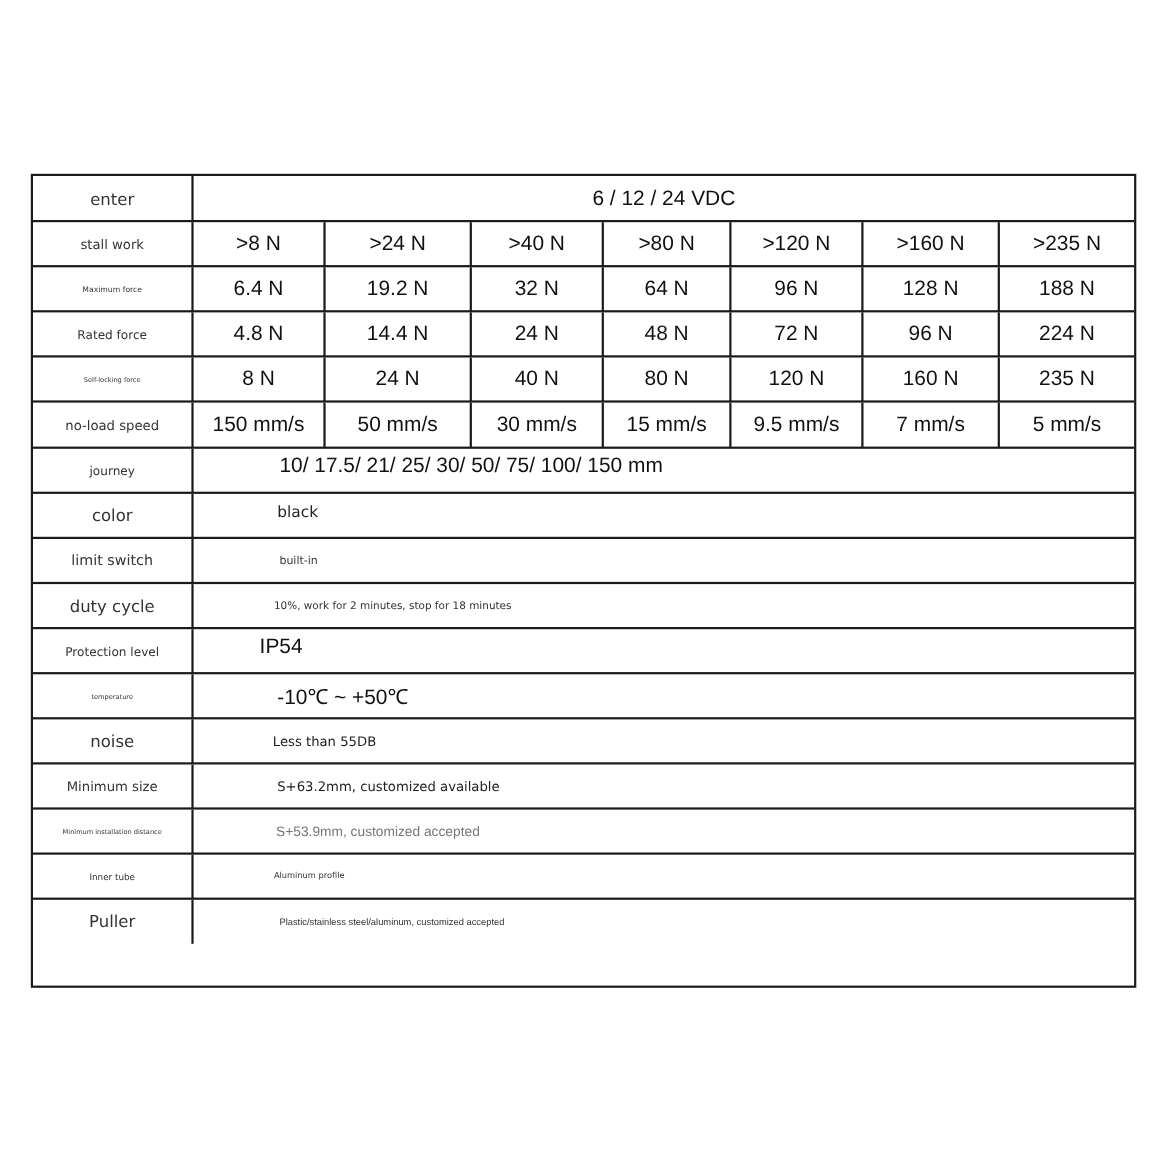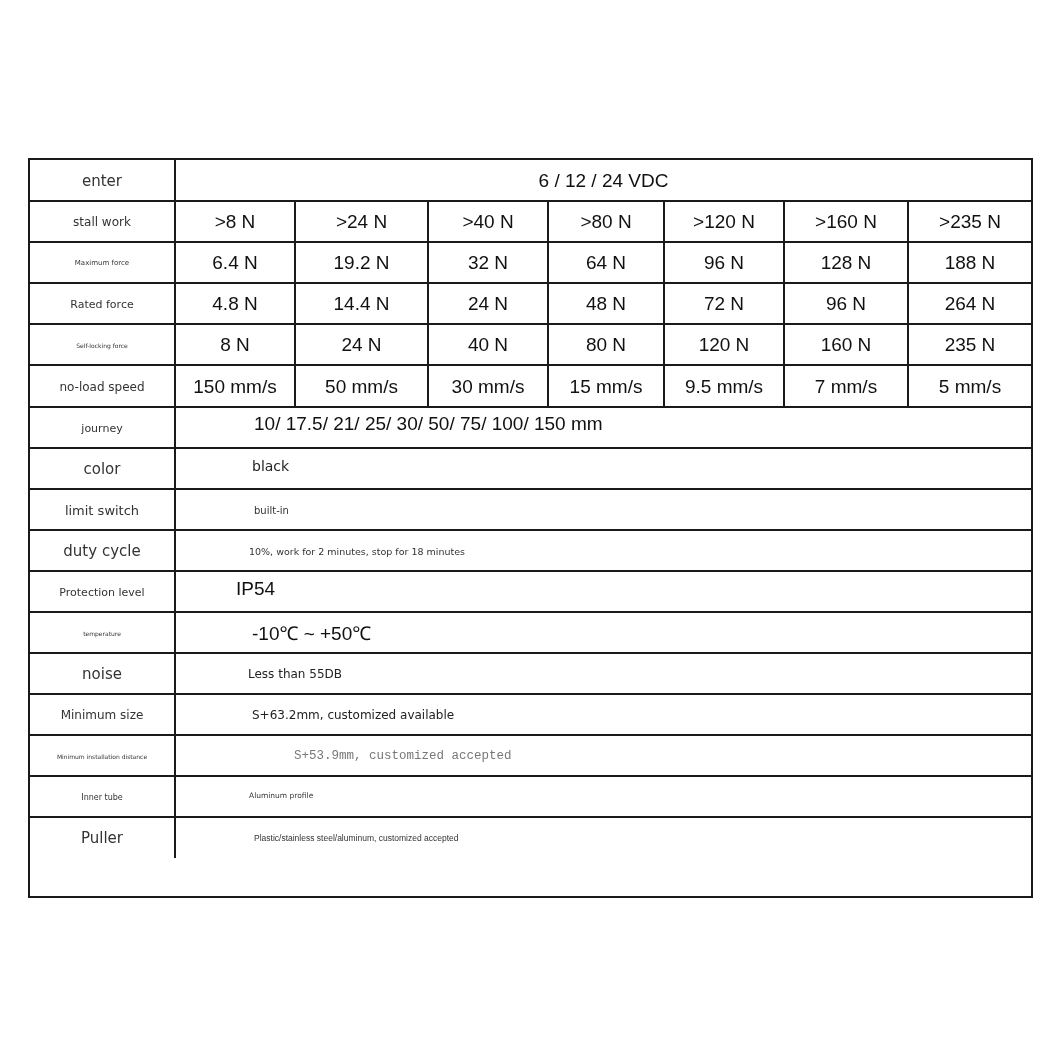--- a/index.html
+++ b/index.html
@@ -52,21 +52,21 @@
   </div>
 
   <div class="row" style="top:122px;height:42px;">
     <div class="cell lbl f11">Rated force</div>
     <div class="cell val vsep" style="left:146px;width:120px;">4.8 N</div>
     <div class="cell val vsep" style="left:266px;width:133px;">14.4 N</div>
     <div class="cell val vsep" style="left:399px;width:120px;">24 N</div>
     <div class="cell val vsep" style="left:519px;width:116px;">48 N</div>
     <div class="cell val vsep" style="left:635px;width:120px;">72 N</div>
     <div class="cell val vsep" style="left:755px;width:124px;">96 N</div>
-    <div class="cell val" style="left:879px;right:0;">264 N</div>
+    <div class="cell val" style="left:879px;right:0;">224 N</div>
   </div>
 
   <div class="row" style="top:163px;height:42px;">
     <div class="cell lbl f6">Self-locking force</div>
     <div class="cell val vsep" style="left:146px;width:120px;">8 N</div>
     <div class="cell val vsep" style="left:266px;width:133px;">24 N</div>
     <div class="cell val vsep" style="left:399px;width:120px;">40 N</div>
     <div class="cell val vsep" style="left:519px;width:116px;">80 N</div>
     <div class="cell val vsep" style="left:635px;width:120px;">120 N</div>
     <div class="cell val vsep" style="left:755px;width:124px;">160 N</div>
@@ -119,21 +119,21 @@
     <div class="cell span" style="padding-left:72px;font-family:'DejaVu Sans',sans-serif;font-size:12px;color:#222;">Less than 55DB</div>
   </div>
 
   <div class="row" style="top:533px;height:42px;">
     <div class="cell lbl f12">Minimum size</div>
     <div class="cell span" style="padding-left:76px;font-family:'DejaVu Sans',sans-serif;font-size:12px;color:#222;">S+63.2mm, customized available</div>
   </div>
 
   <div class="row" style="top:574px;height:42px;">
     <div class="cell lbl f6">Minimum installation distance</div>
-    <div class="cell span" style="padding-left:118px;font-family:Liberation Mono, monospace;font-size:12.5px;color:#777;">S+53.9mm, customized accepted</div>
+    <div class="cell span" style="padding-left:75px;font-family:Liberation Sans, sans-serif;font-size:12.5px;color:#777;">S+53.9mm, customized accepted</div>
   </div>
 
   <div class="row" style="top:615px;height:42px;">
     <div class="cell span" style="padding-left:73px;font-family:'DejaVu Sans',sans-serif;font-size:7.5px;color:#333;align-items:flex-start;padding-top:14px;">Aluminum profile</div>
     <div class="cell lbl f8">Inner tube</div>
   </div>
 
   <div class="row" style="top:656px;height:42px;">
     <div class="cell lbl f15">Puller</div>
     <div class="cell span" style="padding-left:78px;font-family:Liberation Sans, sans-serif;font-size:8.5px;color:#333;">Plastic/stainless steel/aluminum, customized accepted</div>

